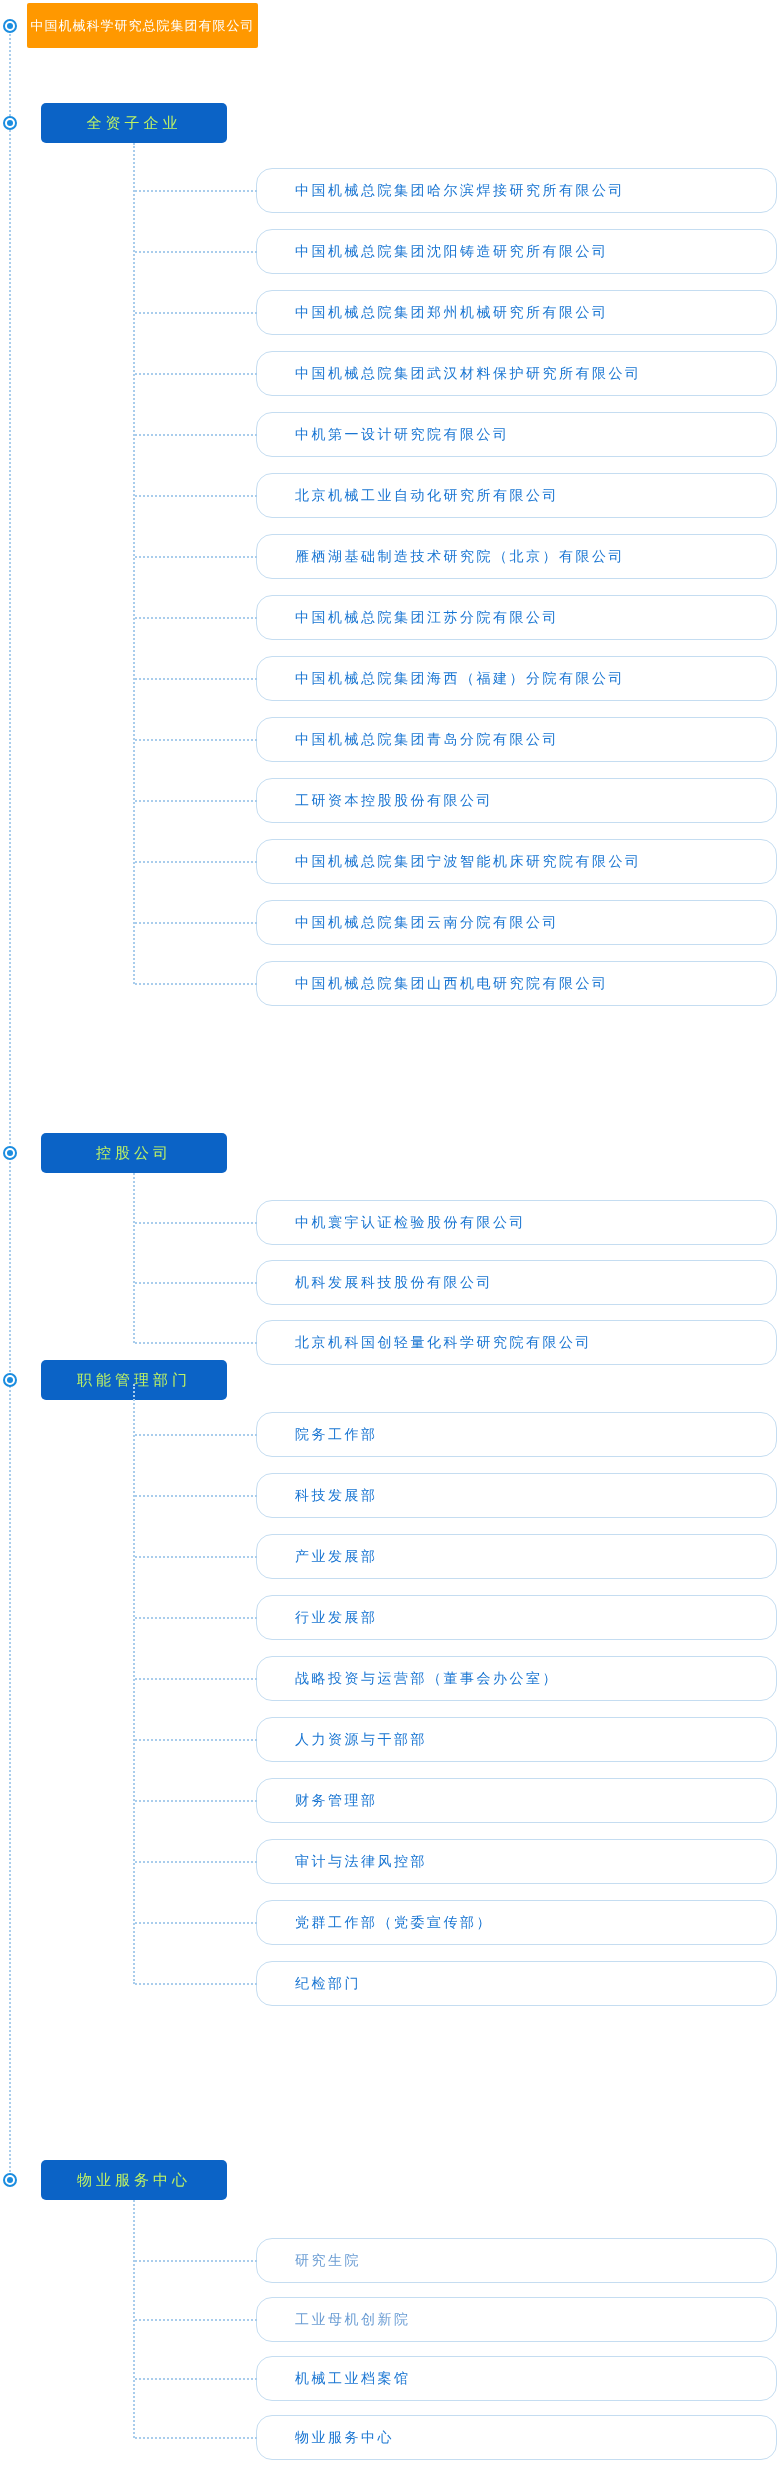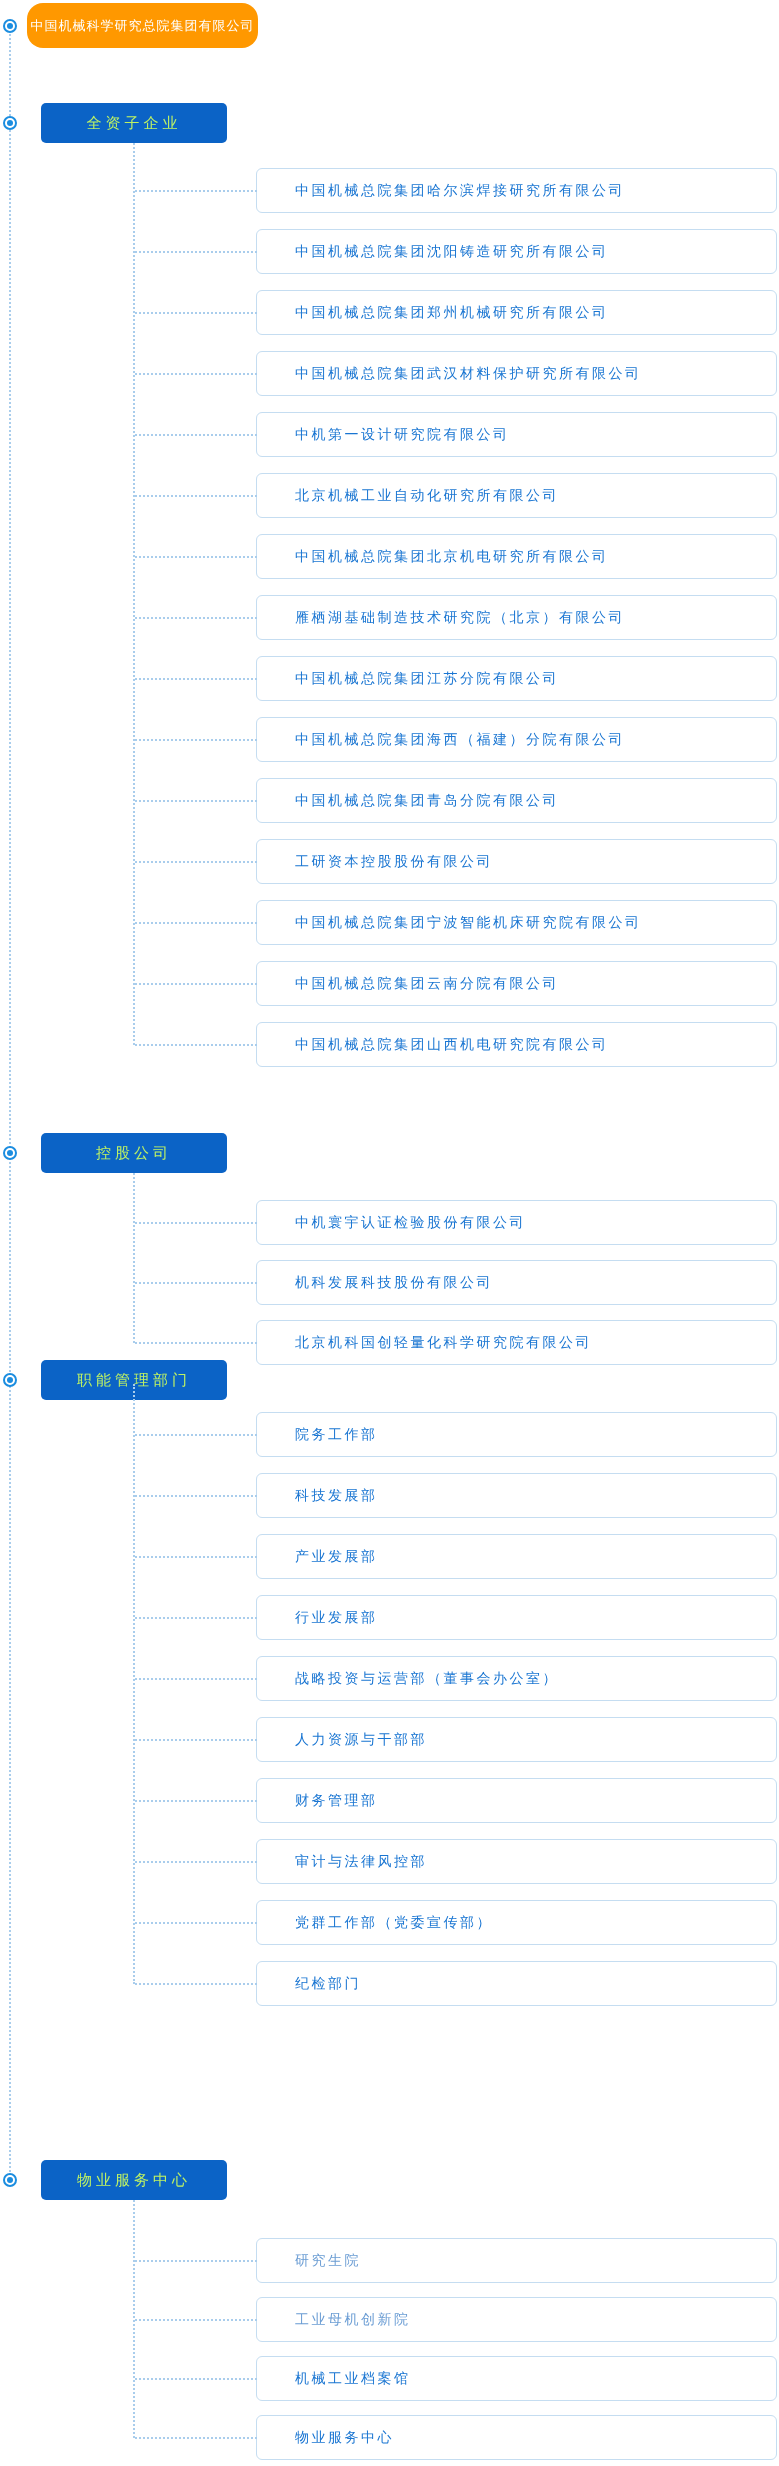--- a/index.html
+++ b/index.html
@@ -22,37 +22,37 @@
 
   
   .bullet{position:absolute;left:3px;width:14px;height:14px;border:2px solid var(--bullet);
           border-radius:50%;background:#fff;display:flex;align-items:center;justify-content:center;}
   .bullet-dot{width:6px;height:6px;border-radius:50%;background:var(--bullet);}
 
   
   .root-row{position:absolute;left:0;top:3px;width:100%;height:45px;}
   .root-row .bullet{top:16px;}
   .root-box{margin-left:27px;width:231px;height:45px;background:var(--root-bg);
-            border-radius:16px;display:flex;align-items:center;justify-content:center;
+            border-radius:2px;display:flex;align-items:center;justify-content:center;
             color:#fff;font-size:13px;letter-spacing:1px;}
 
   
   .branch{position:absolute;left:0;width:100%;}
   .branch-head{position:relative;height:40px;}
   .branch-head .bullet{top:13px;}
   .head-box{margin-left:41px;width:186px;height:40px;background:var(--section-bg);
             border-radius:5px;display:flex;align-items:center;justify-content:center;
             color:#bef264;font-size:15px;letter-spacing:4px;}
 
   .children{position:relative;margin-left:256px;margin-right:2px;margin-top:25px;}
   
   .children::before{content:'';position:absolute;left:-123px;top:calc(var(--gap,25px) * -1);
                     bottom:22px;width:0;border-left:2px dotted var(--connector);}
   .item{position:relative;height:45px;margin-bottom:var(--mb,16px);background:#fff;
-        border:1px solid var(--item-border);border-radius:6px;
+        border:1px solid var(--item-border);border-radius:16px;
         display:flex;align-items:center;padding-left:38px;cursor:pointer;}
   .item:last-child{margin-bottom:0;}
   
   .item::before{content:'';position:absolute;left:-122px;width:122px;top:50%;margin-top:-1px;
                 border-top:2px dotted var(--connector);}
   .item-label{color:var(--item-text);font-size:14px;letter-spacing:2.5px;white-space:nowrap;}
   .item[data-tone="muted"] .item-label{color:var(--item-text-muted);}
 </style>
 </head>
 <body>
@@ -91,23 +91,20 @@
       <div class="item">
           <span class="item-label">中国机械总院集团武汉材料保护研究所有限公司</span>
         </div>
       <div class="item">
           <span class="item-label">中机第一设计研究院有限公司</span>
         </div>
       <div class="item">
           <span class="item-label">北京机械工业自动化研究所有限公司</span>
         </div>
       <div class="item">
-          <span class="item-label">中国机械总院集团北京机电研究所有限公司</span>
-        </div>
-      <div class="item">
           <span class="item-label">雁栖湖基础制造技术研究院（北京）有限公司</span>
         </div>
       <div class="item">
           <span class="item-label">中国机械总院集团江苏分院有限公司</span>
         </div>
       <div class="item">
           <span class="item-label">中国机械总院集团海西（福建）分院有限公司</span>
         </div>
       <div class="item">
           <span class="item-label">中国机械总院集团青岛分院有限公司</span>

